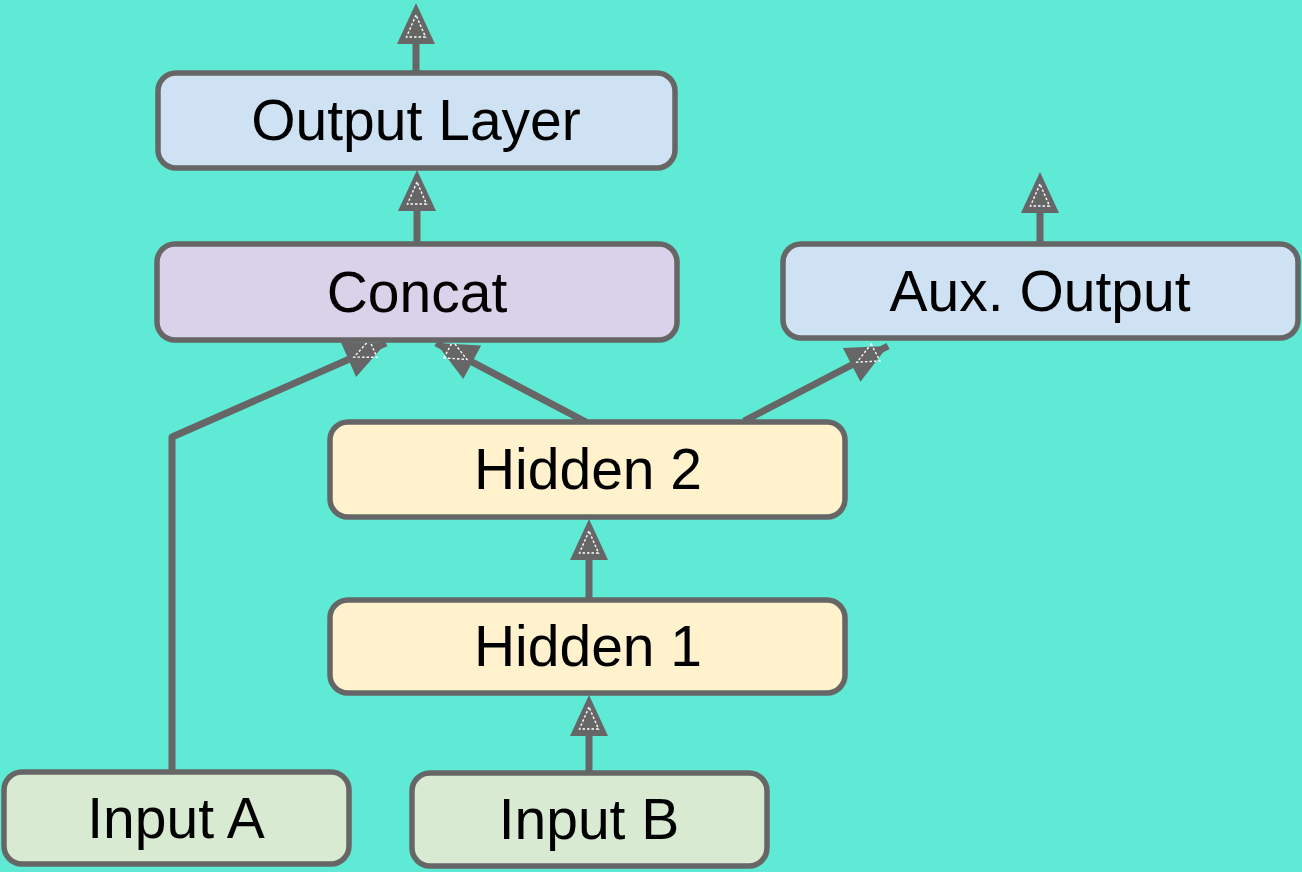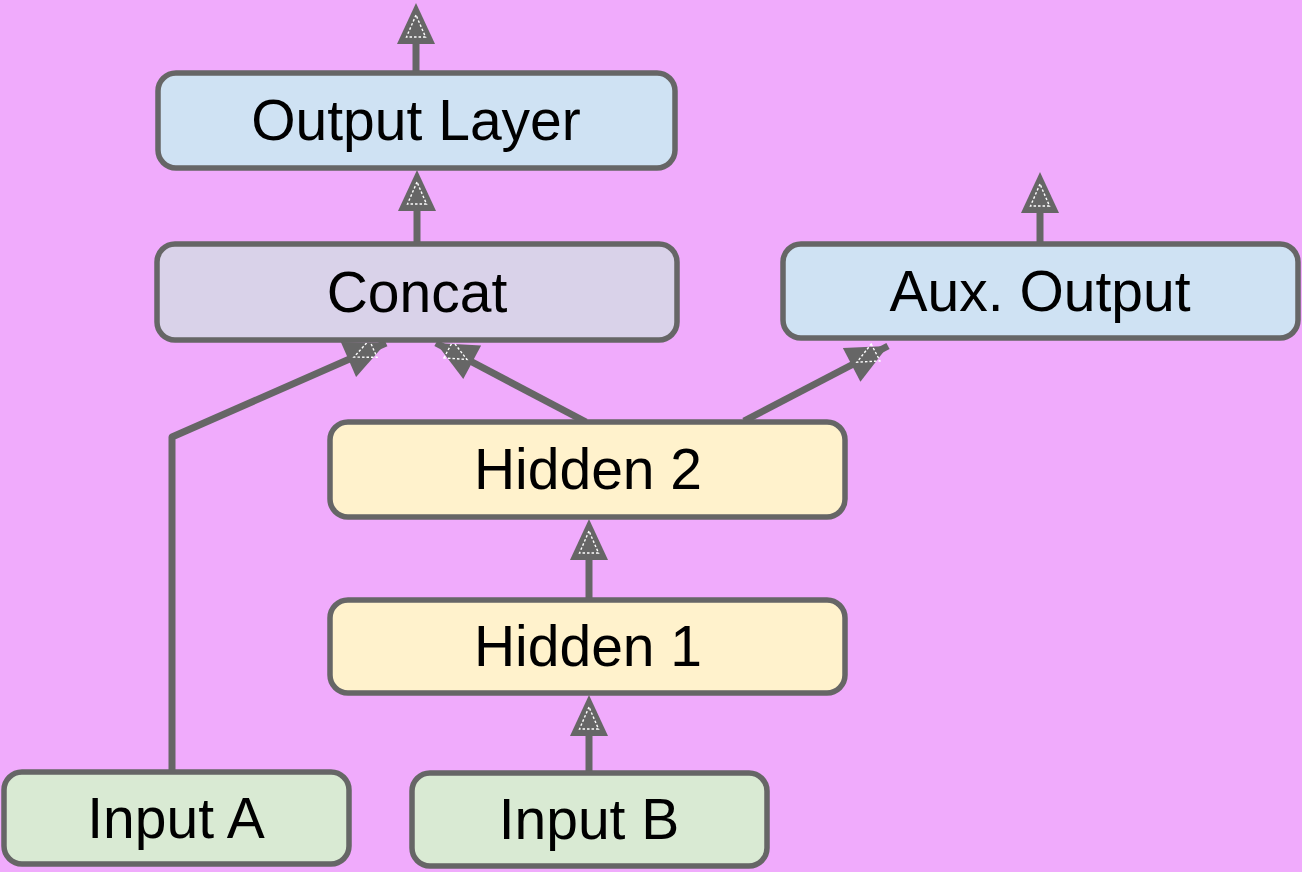--- a/index.html
+++ b/index.html
@@ -1,16 +1,16 @@
 <!DOCTYPE html>
 <html><head>
 <meta charset="utf-8">
 <style>
   html,body{margin:0;padding:0;background:#ffffff;}
-  .stage{width:1302px;height:872px;position:relative;overflow:hidden;background:#f0abfc;}
+  .stage{width:1302px;height:872px;position:relative;overflow:hidden;background:#5eead4;}
   .node-box{stroke:#666666;stroke-width:5.5;}
   .connector{stroke:#666666;stroke-width:7;fill:none;stroke-linejoin:round;}
   .ah-outer{fill:#666666;stroke:none;}
   .ah-inner{fill:none;stroke:#ffffff;stroke-width:1.4;stroke-dasharray:2.5 2;}
   .node-label{font-family:"Liberation Sans", sans-serif;font-size:57px;fill:#000000;text-anchor:middle;}
 </style>
 </head>
 <body>
 
 <div class="stage">

